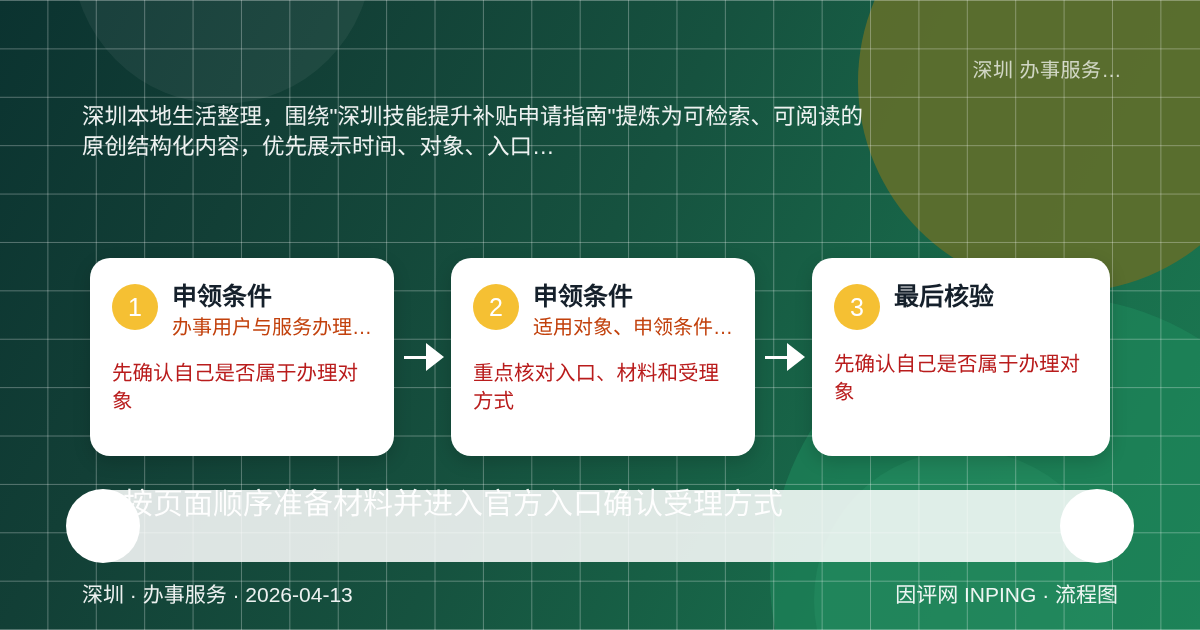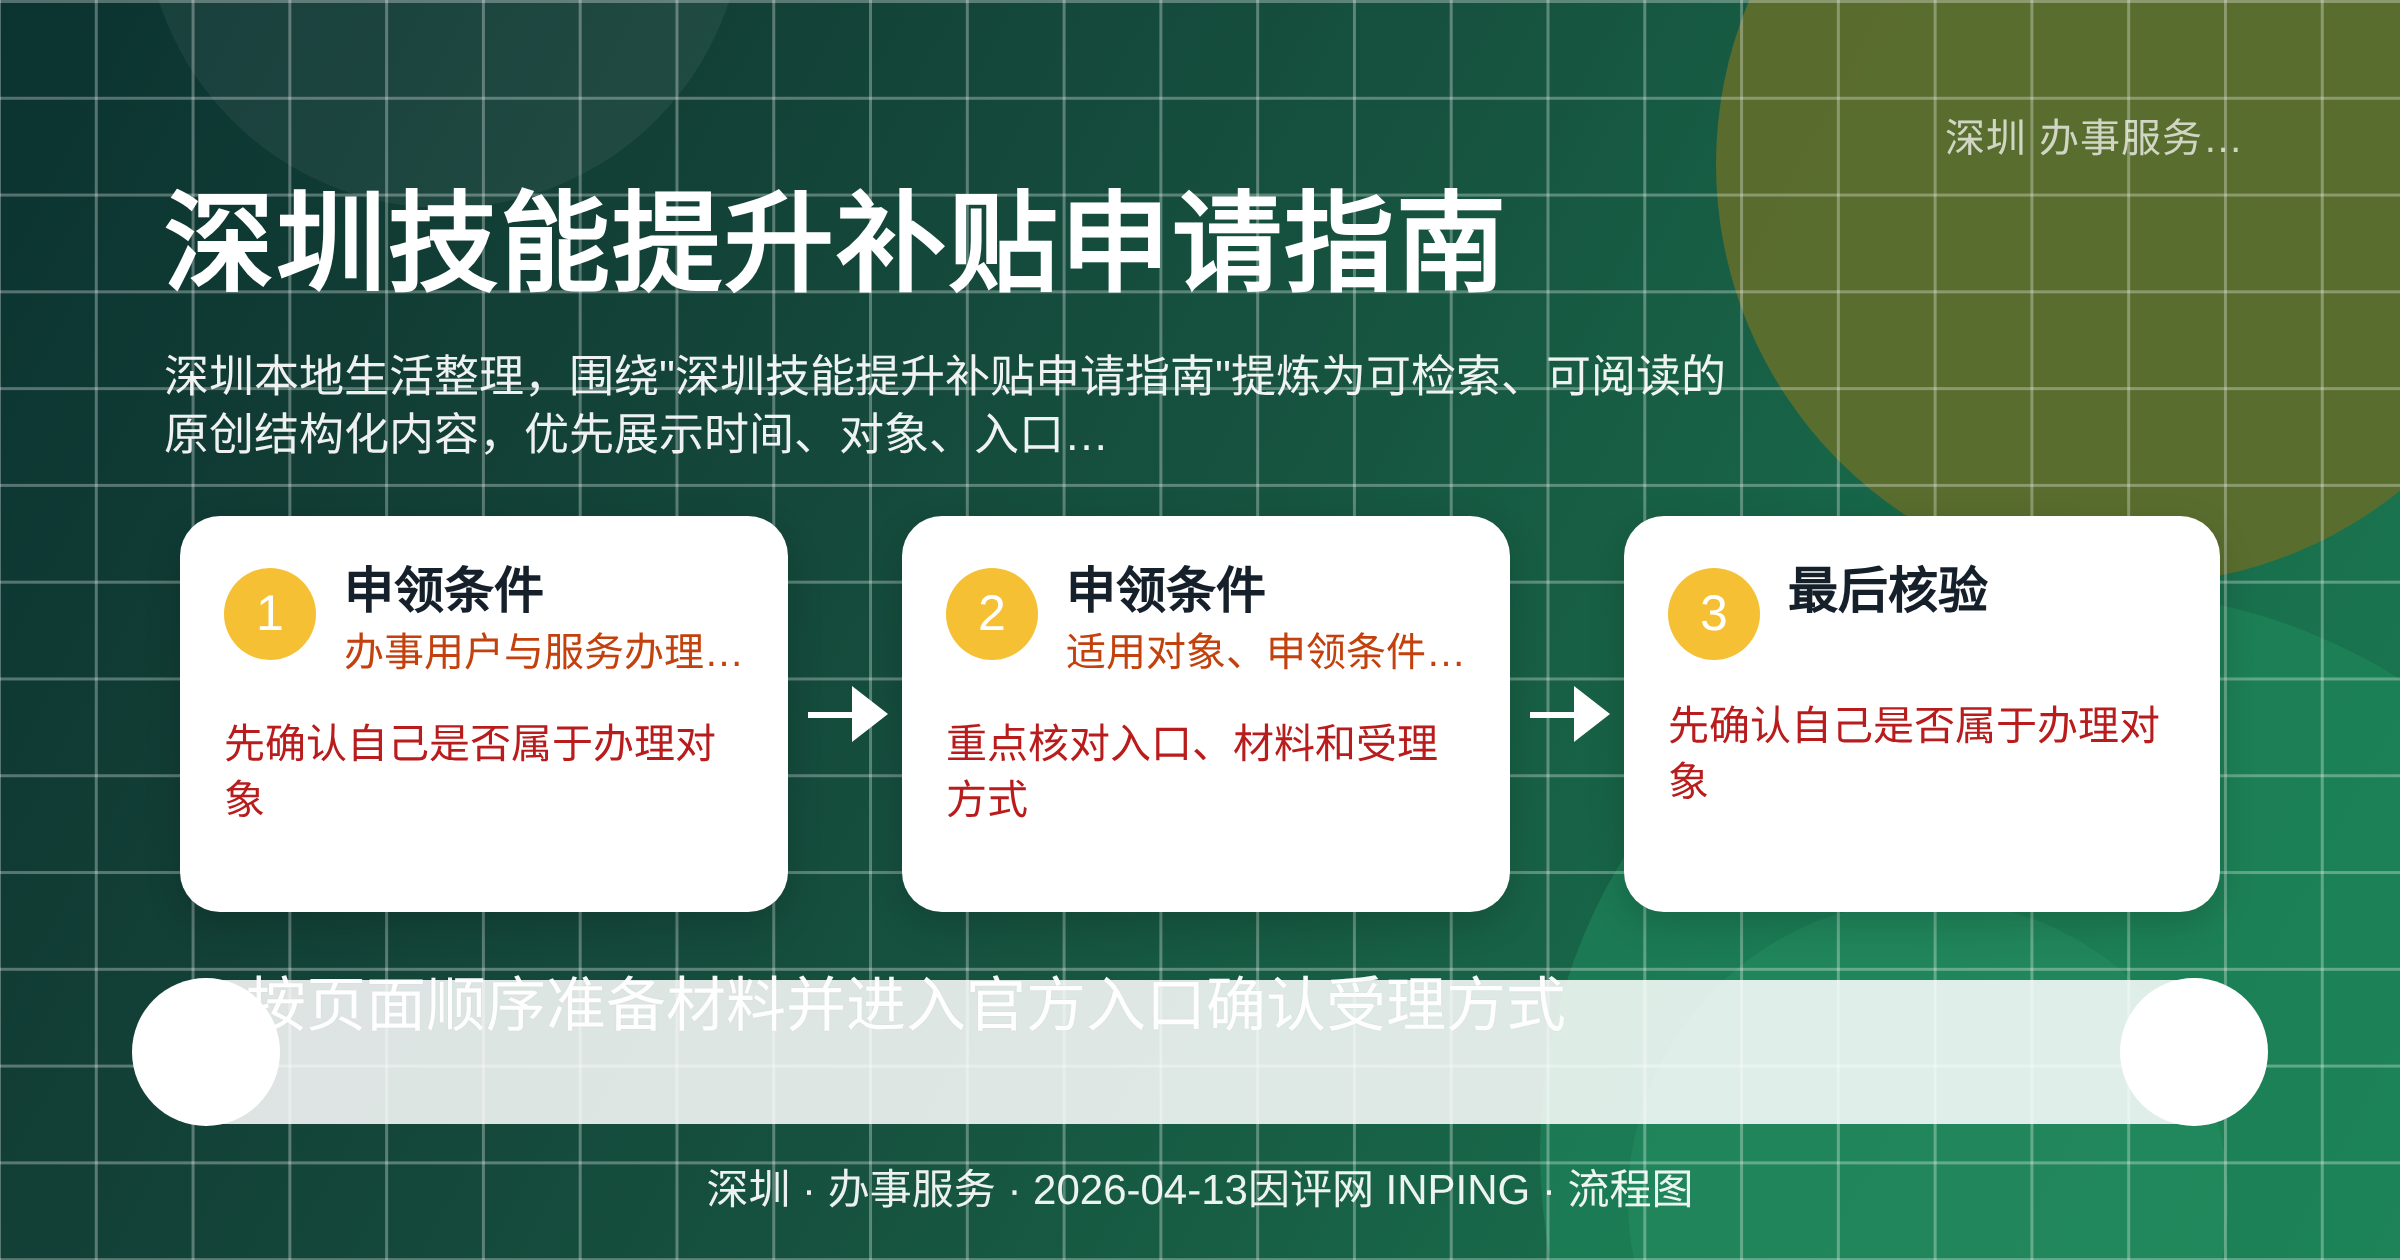--- a/index.html
+++ b/index.html
@@ -206,41 +206,40 @@
     top:-1px;
   }
   .banner-knob.left  { left:-26px; }
   .banner-knob.right { right:-26px; }
 
   
   .footer {
     position:absolute;
     left:82px; right:82px; bottom:22px;
     display:flex;
-    justify-content:center;
+    justify-content:space-between;
     align-items:center;
     font-size:21px;
     color:rgba(255,255,255,.92);
     white-space:nowrap;
   }
 </style>
 </head>
 <body>
 
 <div id="poster">
 
   <div class="blob blob-olive"></div>
   <div class="blob blob-soft-top"></div>
   <div class="blob blob-green-br"></div>
   <div class="blob blob-green-br2"></div>
   <div class="grid-overlay"></div>
 
   <div class="header">
     <div class="breadcrumb">深圳 办事服务…</div>
-    <div class="page-title">深圳技能提升补贴申请指南</div>
     <div class="subtitle">深圳本地生活整理，围绕"深圳技能提升补贴申请指南"提炼为可检索、可阅读的原创结构化内容，优先展示时间、对象、入口…</div>
   </div>
 
   <div class="cards-row">
 
     <div class="card">
       <div class="card-head">
         <div class="badge">1</div>
         <div class="head-text">
           <div class="card-title">申领条件</div>

